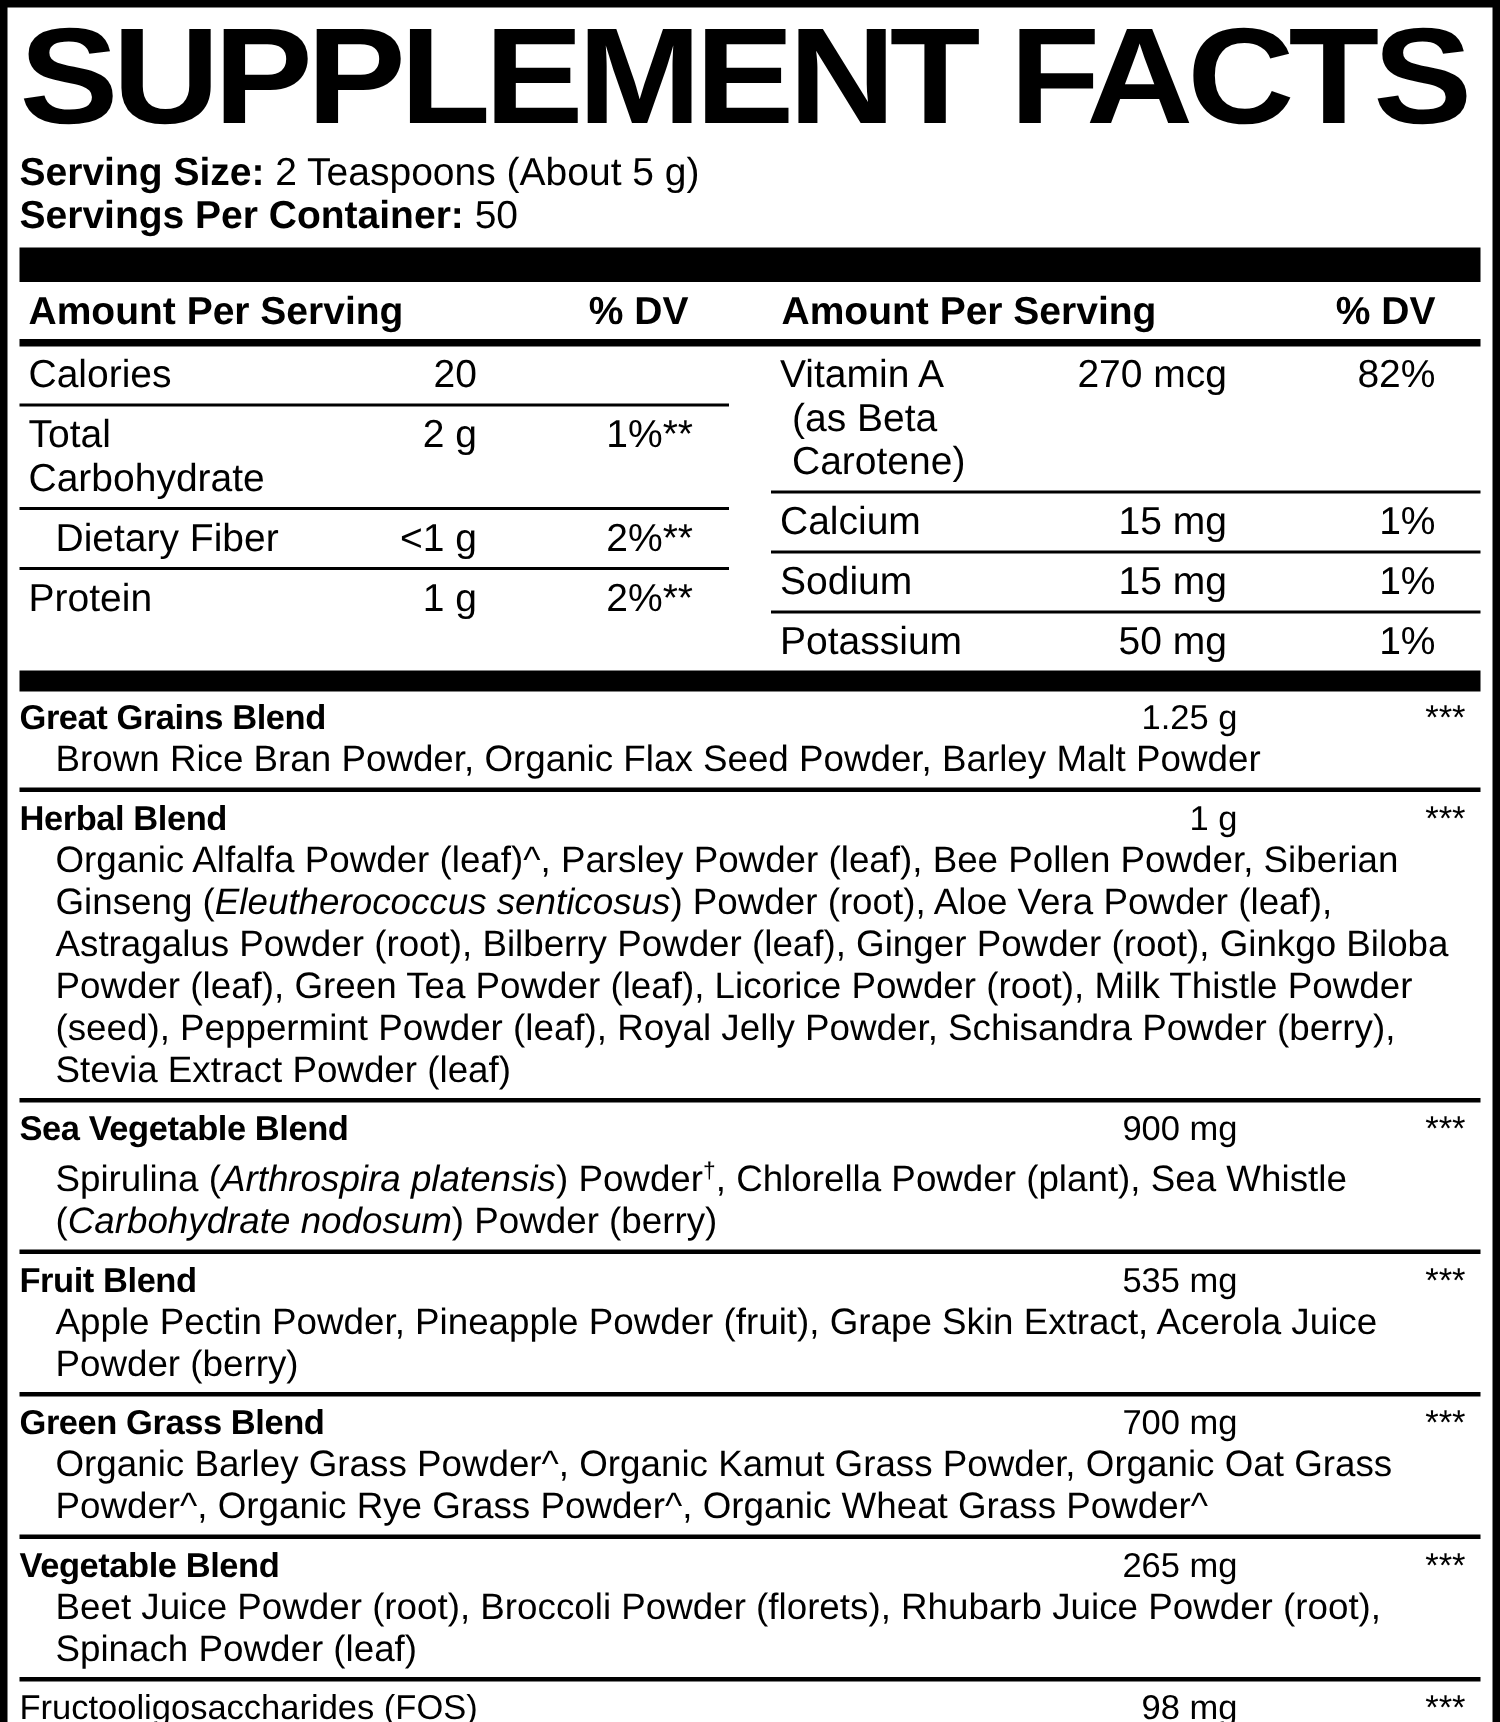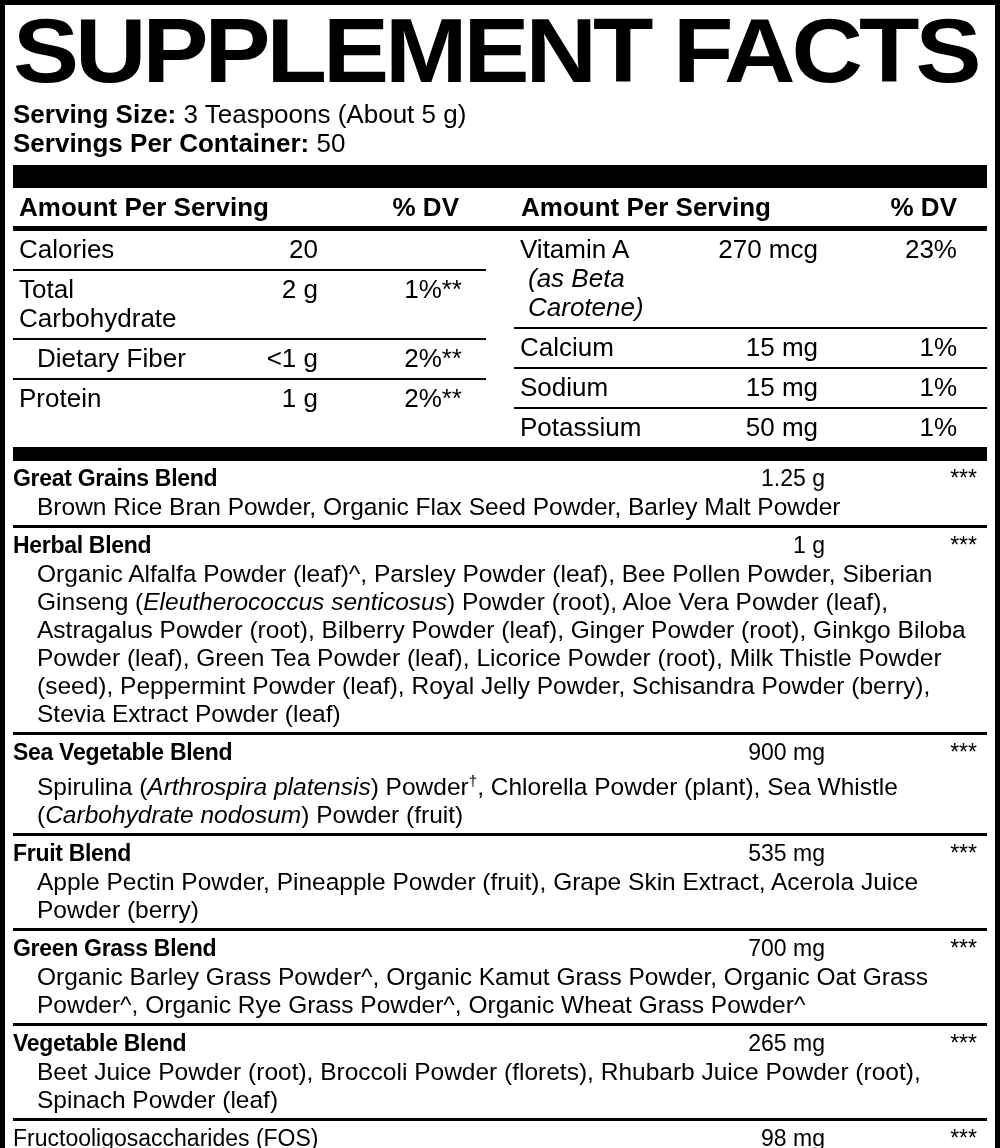--- a/index.html
+++ b/index.html
@@ -52,21 +52,21 @@
     padding:4px 0 5px 6px;
     line-height:29px;
   }
   .nrow:not(:last-child) { border-bottom:2.5px solid #000; }
   .nrow .amount { text-align:right; }
   .nrow .dv { text-align:right; }
   .tbl.left  .nrow .dv { padding-right:24px; }
   .tbl.right .nrow { grid-template-columns:1fr 150px 169px; }
   .tbl.right .nrow .dv { padding-right:30px; }
   .name-ind { padding-left:18px; }
-  .name2 { padding-left:8px;font-style:italic; }
+  .name2 { padding-left:8px; }
 
   .blends { }
   .blend { padding:3px 0 4px 0; }
   .blend + .blend { border-top:3px solid #000; }
   .blend-head {
     display:grid;
     grid-template-columns:1fr 170px 162px;
     font-size:23px;
     line-height:29px;
   }
@@ -85,21 +85,21 @@
 <body>
 
 <div>
   <div class="box">
 
     <div class="title">SUPPLEMENT FACTS</div>
 
     <div class="serving-block">
       <div class="serving-line">
         <span class="b">Serving Size:</span>
-        <span>3 Teaspoons (About 5 g)</span>
+        <span>2 Teaspoons (About 5 g)</span>
       </div>
       <div class="serving-line">
         <span class="b">Servings Per Container:</span>
         <span>50</span>
       </div>
     </div>
 
     <div class="bar bar-1"></div>
 
     <div class="cols-header">
@@ -144,21 +144,21 @@
             <div class="dv">2%**</div>
           </div>
         </div>
       <div class="tbl right" id="right-rows">
           <div class="nrow">
             <div class="name">
               <div>Vitamin A</div>
               <div class="name2">(as Beta Carotene)</div>
             </div>
             <div class="amount">270 mcg</div>
-            <div class="dv">23%</div>
+            <div class="dv">82%</div>
           </div>
           <div class="nrow">
             <div class="name">
               <div>Calcium</div>
             </div>
             <div class="amount">15 mg</div>
             <div class="dv">1%</div>
           </div>
           <div class="nrow">
             <div class="name">
@@ -195,21 +195,21 @@
             <div class="bdv">***</div>
           </div>
           <div class="blend-ing"><span>Organic Alfalfa Powder (leaf)^, Parsley Powder (leaf), Bee Pollen Powder, Siberian Ginseng (</span><i>Eleutherococcus senticosus</i><span>) Powder (root), Aloe Vera Powder (leaf), Astragalus Powder (root), Bilberry Powder (leaf), Ginger Powder (root), Ginkgo Biloba Powder (leaf), Green Tea Powder (leaf), Licorice Powder (root), Milk Thistle Powder (seed), Peppermint Powder (leaf), Royal Jelly Powder, Schisandra Powder (berry), Stevia Extract Powder (leaf)</span></div>
         </div>
         <div class="blend">
           <div class="blend-head">
             <div class="bname">Sea Vegetable Blend</div>
             <div class="bamount">900 mg</div>
             <div class="bdv">***</div>
           </div>
-          <div class="blend-ing"><span>Spirulina (</span><i>Arthrospira platensis</i><span>) Powder</span><sup>†</sup><span>, Chlorella Powder (plant), Sea Whistle (</span><i>Carbohydrate nodosum</i><span>) Powder (fruit)</span></div>
+          <div class="blend-ing"><span>Spirulina (</span><i>Arthrospira platensis</i><span>) Powder</span><sup>†</sup><span>, Chlorella Powder (plant), Sea Whistle (</span><i>Carbohydrate nodosum</i><span>) Powder (berry)</span></div>
         </div>
         <div class="blend">
           <div class="blend-head">
             <div class="bname">Fruit Blend</div>
             <div class="bamount">535 mg</div>
             <div class="bdv">***</div>
           </div>
           <div class="blend-ing"><span>Apple Pectin Powder, Pineapple Powder (fruit), Grape Skin Extract, Acerola Juice Powder (berry)</span></div>
         </div>
         <div class="blend">

